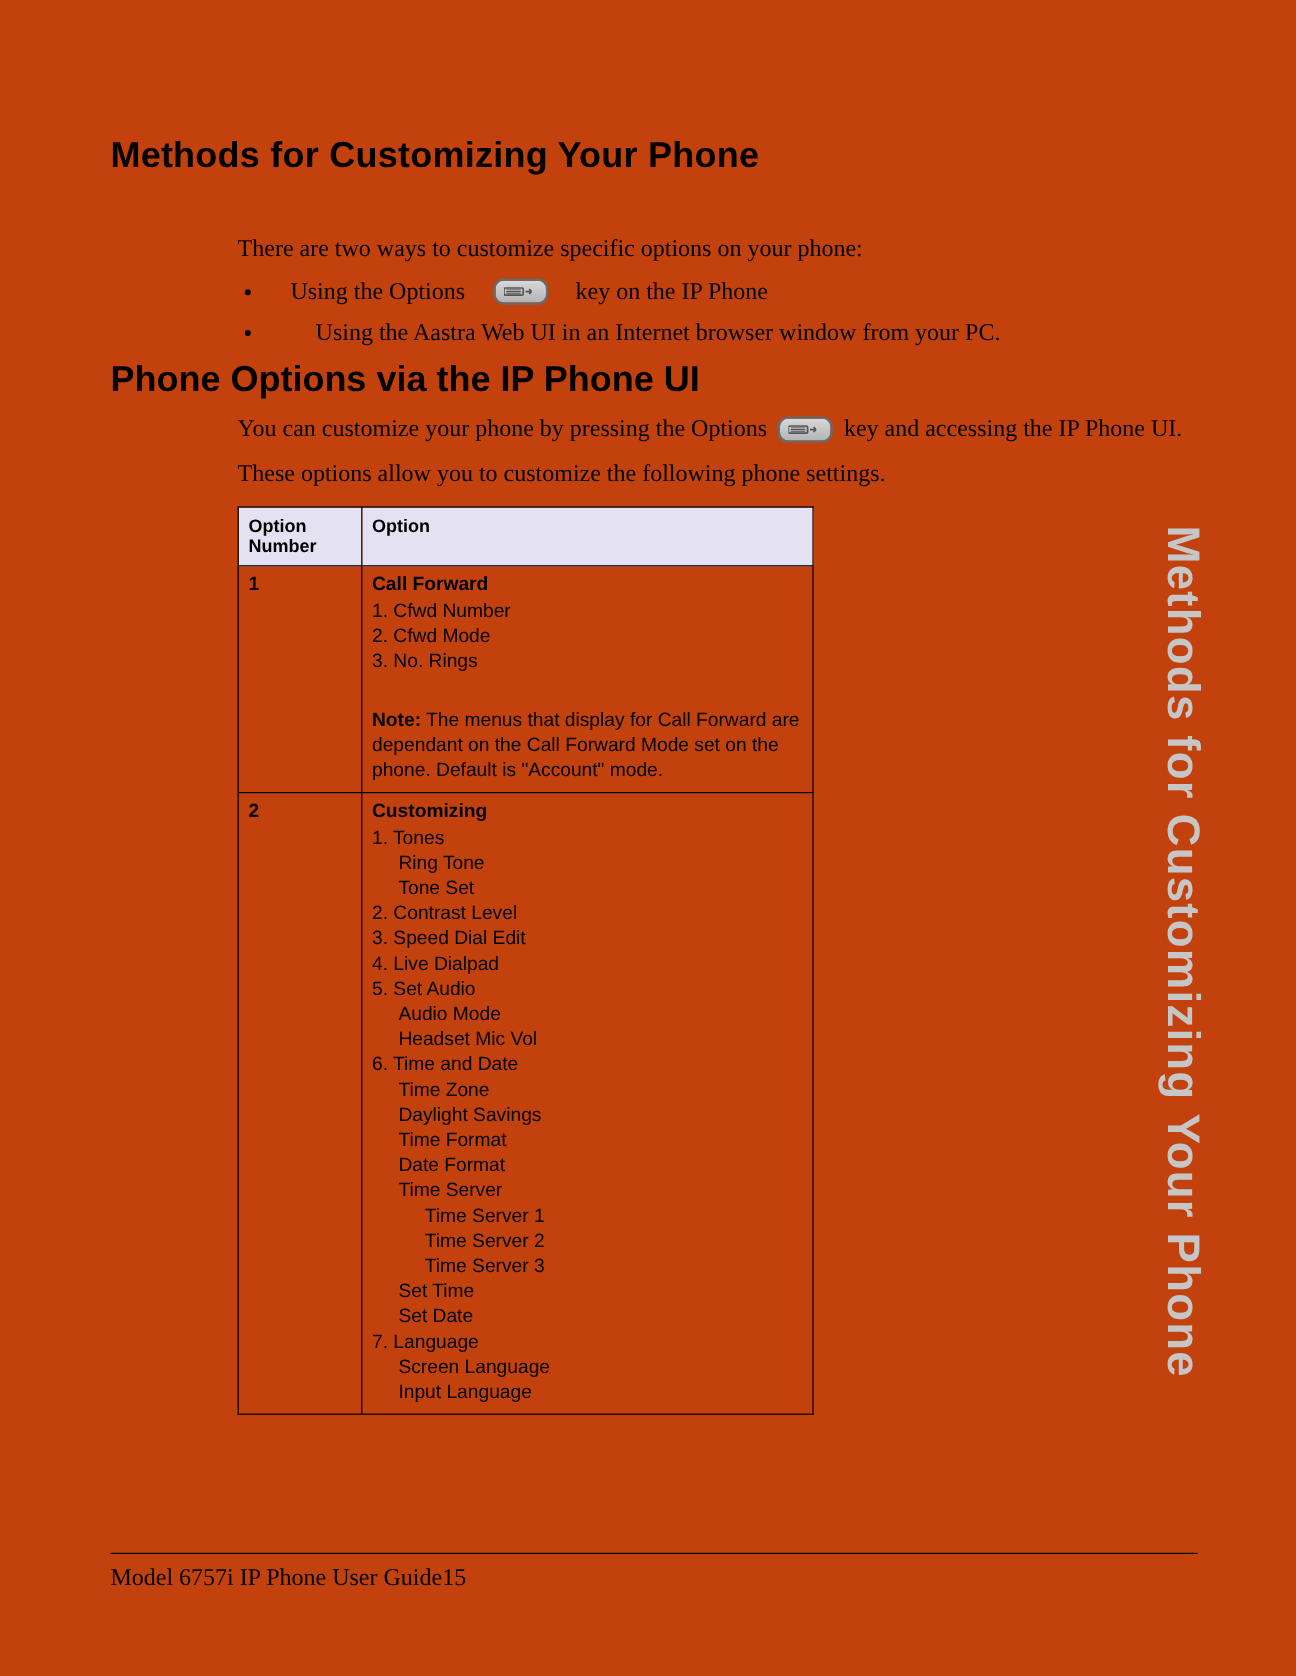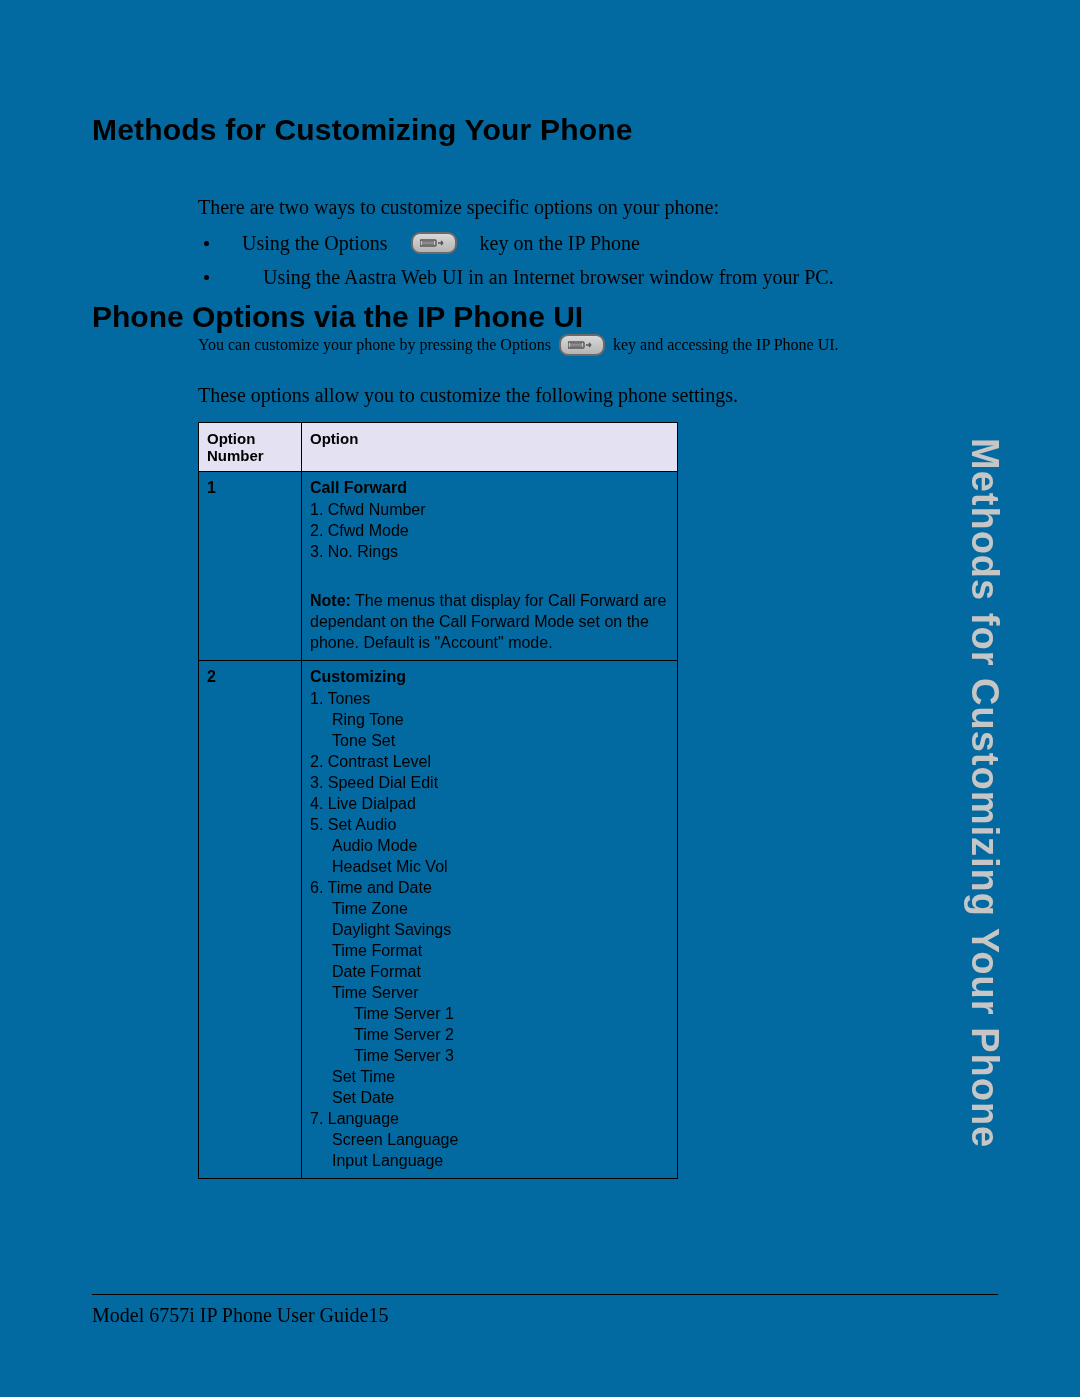--- a/index.html
+++ b/index.html
@@ -4,21 +4,21 @@
 <style>
   html, body {
     margin: 0;
     padding: 0;
     background: #fff;
   }
   .page {
     position: relative;
     width: 1080px;
     height: 1397px;
-    background: #0369a1;
+    background: #c2410c;
     font-family: "Times New Roman", Times, serif;
     color: #000;
     overflow: hidden;
   }
   .content-block {
     position: absolute;
     left: 92px;
     width: 906px;
   }
   .h1 {
@@ -63,24 +63,24 @@
     flex: 0 0 auto;
   }
   .options-key svg { display: block; }
   .h2 {
     top: 300px;
     font-family: Helvetica, Arial, sans-serif;
     font-weight: 700;
     font-size: 30px;
   }
   .para2 {
-    top: 328px;
+    top: 340px;
     left: 198px;
     width: 800px;
-    font-size: 16px;
+    font-size: 20px;
     line-height: 34px;
     font-family: Liberation Serif, serif;
   }
   .para3 {
     top: 384px;
     left: 198px;
     width: 800px;
     font-size: 20px;
   }
   

